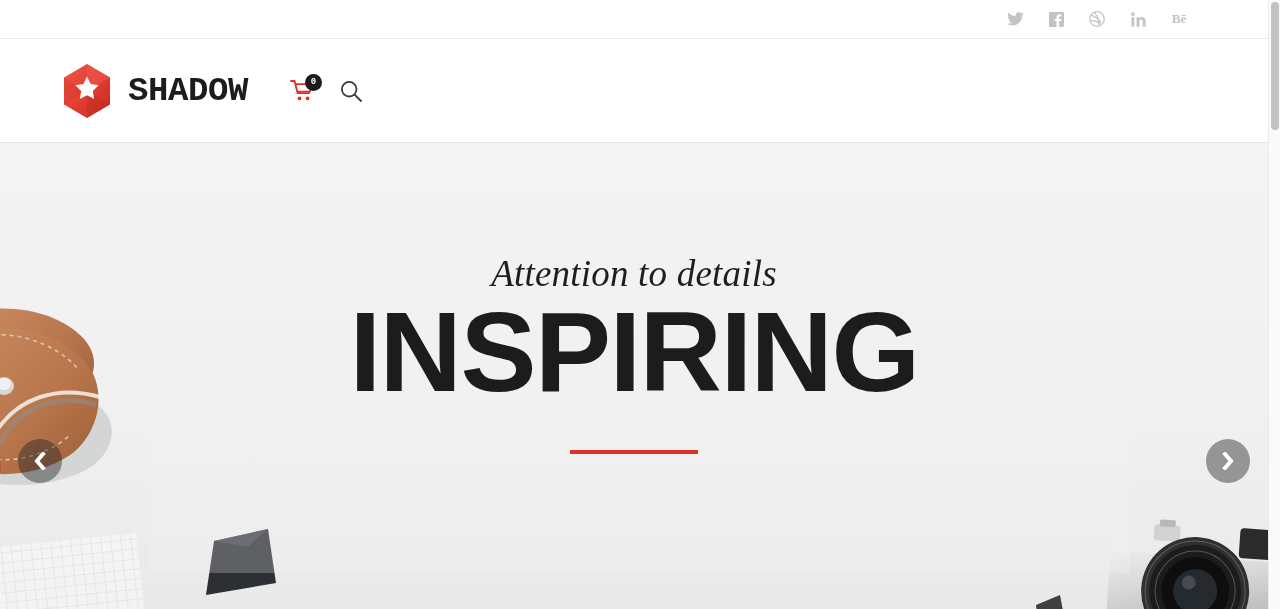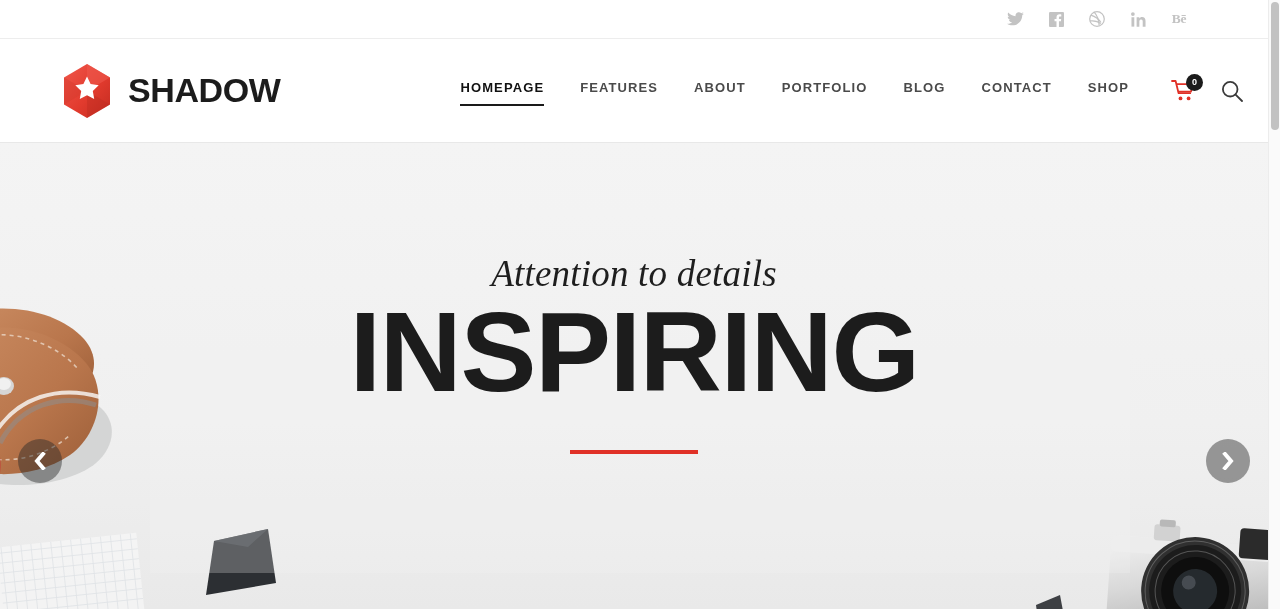--- a/index.html
+++ b/index.html
@@ -43,20 +43,21 @@
   
   .header {
     height: 104px;
     width: 1268px;
     background: #ffffff;
     border-bottom: 1px solid #e8e8e8;
     display: flex;
     align-items: center;
     padding: 0 0 0 62px;
     position: relative;
+    font-family: Liberation Mono, monospace;
   }
   .logo { display: flex; align-items: center; gap: 16px; cursor: pointer; }
   .logo-mark { width: 50px; height: 56px; position: relative; display:block; }
   .logo-text {
     font-size: 34px; font-weight: 700; letter-spacing: -0.4px;
     color: #1c1c1c;
   }
 
   nav.mainnav {
     display: flex; align-items: center;
@@ -207,29 +208,20 @@
         <polygon points="25,1 48,14.5 48,41.5 25,55 2,41.5 2,14.5" fill="url(#hexg)"></polygon>
         <polygon points="25,1 48,14.5 25,28" fill="#ef5a4e" opacity=".55"></polygon>
         <polygon points="25,28 48,41.5 25,55" fill="#b82a20" opacity=".35"></polygon>
         <polygon points="2,14.5 25,28 2,41.5" fill="#d33a2d" opacity=".4"></polygon>
         <path d="M25 13.6l3.6 7.4 8.1 1.2-5.9 5.7 1.4 8.1-7.2-3.8-7.2 3.8 1.4-8.1-5.9-5.7 8.1-1.2z" fill="#ffffff"></path>
       </svg>
     </span>
     <span class="logo-text">SHADOW</span>
   </div>
 
-  <nav class="mainnav">
-    <a class="navlink active">HOMEPAGE</a>
-    <a class="navlink">FEATURES</a>
-    <a class="navlink">ABOUT</a>
-    <a class="navlink">PORTFOLIO</a>
-    <a class="navlink">BLOG</a>
-    <a class="navlink">CONTACT</a>
-    <a class="navlink">SHOP</a>
-  </nav>
 
   <div class="header-icons">
     <div class="cart-wrap">
       <svg width="26" height="24" viewBox="0 0 26 24">
         <path d="M1 2h3.6l3 12.2h11.6" fill="none" stroke="#e03127" stroke-width="1.8" stroke-linecap="round" stroke-linejoin="round"></path>
         <path d="M6 5.2h16.5l-2.6 7.4H7.7" fill="none" stroke="#e03127" stroke-width="1.8" stroke-linecap="round" stroke-linejoin="round"></path>
         <circle cx="9.5" cy="19.4" r="1.9" fill="#e03127"></circle>
         <circle cx="17.6" cy="19.4" r="1.9" fill="#e03127"></circle>
       </svg>
       <span class="cart-badge">0</span>

